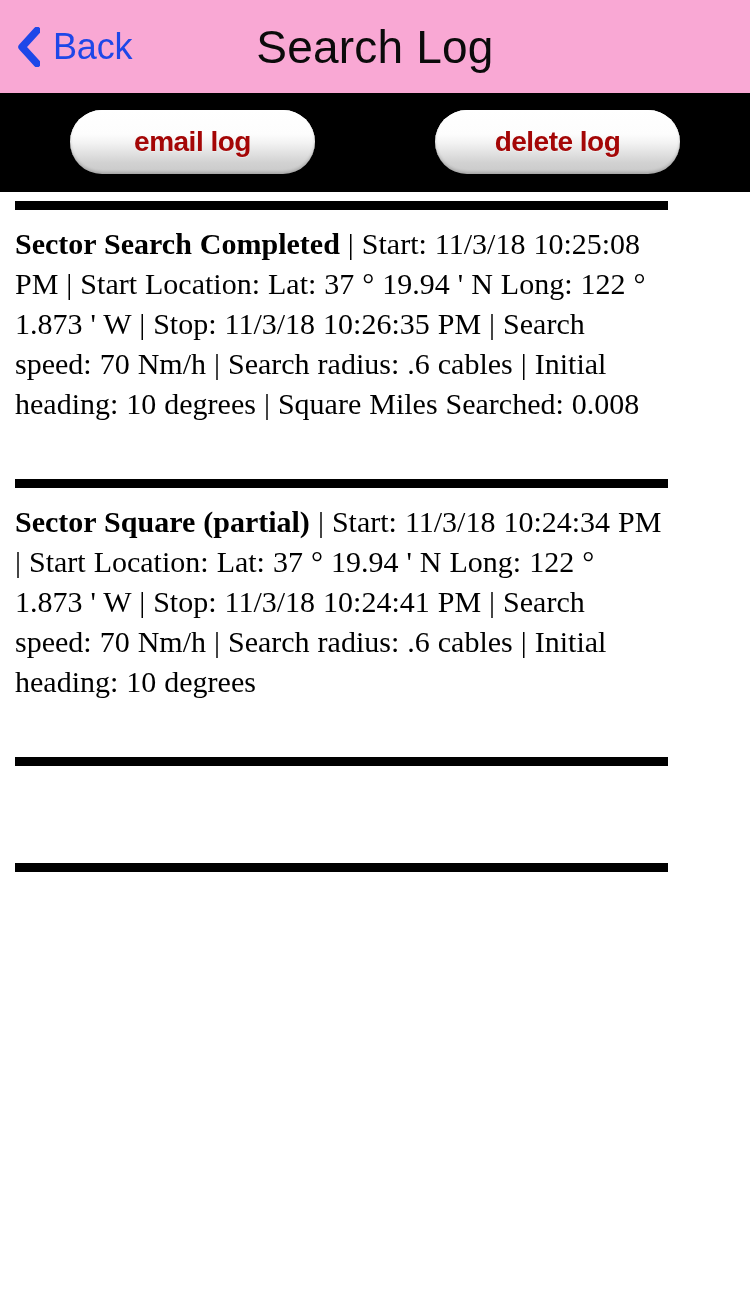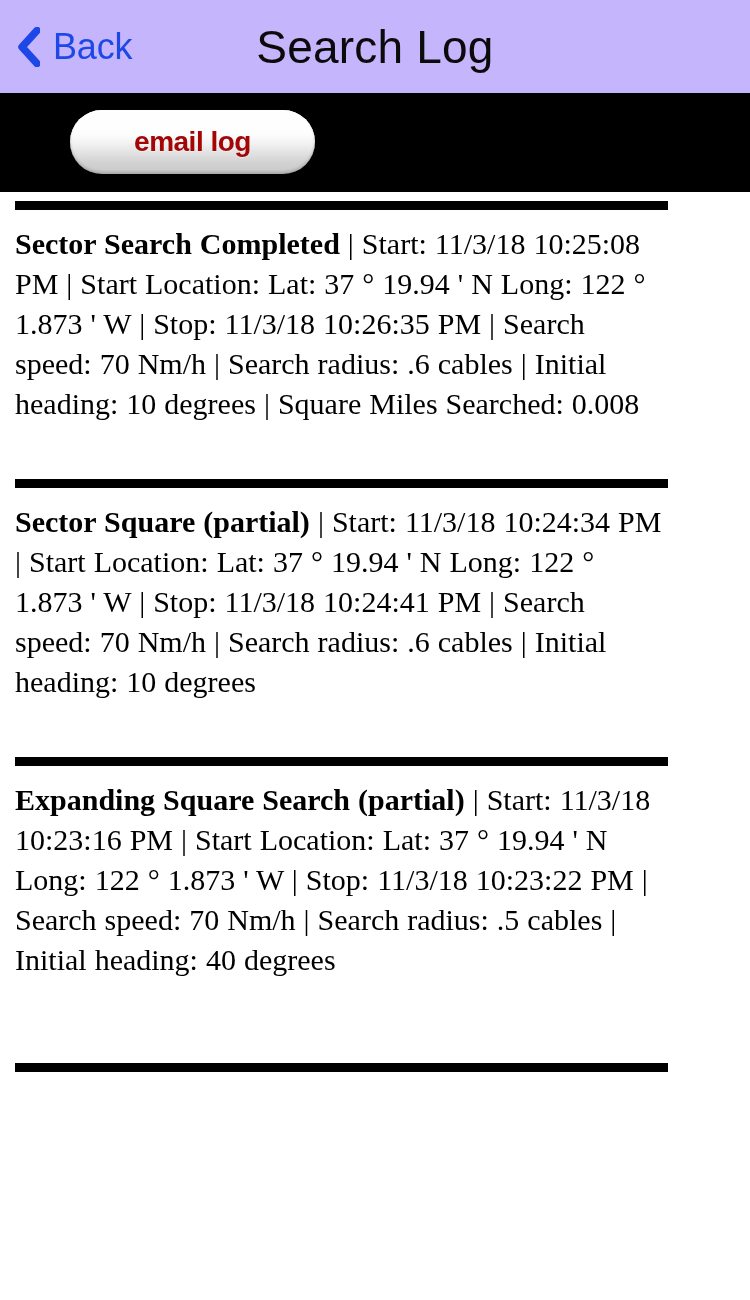--- a/index.html
+++ b/index.html
@@ -8,21 +8,21 @@
     width:750px; height:1300px;
     background:#ffffff;
     font-family:"Liberation Serif", "DejaVu Serif", serif;
     overflow:hidden;
   }
 
   
   .navbar{
     position:relative;
     height:93px;
-    background:#c4b5fd;
+    background:#f9a8d4;
     display:flex;
     align-items:center;
     width:750px;
   }
   .back-btn{
     display:flex;
     align-items:center;
     gap:13px;
     margin-left:14px;
     cursor:pointer;
@@ -128,38 +128,38 @@
         <path d="M23 3.5 L8 20 L23 36.5" fill="none" stroke="#1e47e8" stroke-width="7.5" stroke-linecap="round" stroke-linejoin="round"></path>
       </svg>
     </span>
     <span class="back-label">Back</span>
   </div>
   <div class="nav-title">Search Log</div>
 </div>
 
 <div class="toolbar">
   <button class="tb-btn" id="btn-email">email log</button>
+  <button class="tb-btn" id="btn-delete">delete log</button>
 </div>
 
 <div class="log-list">
 
   <div class="divider"></div>
   <div class="entry">
     <p><b>Sector Search Completed</b><span> | Start: 11/3/18 10:25:08 PM | Start Location: Lat: 37 ° 19.94 ' N Long: 122 ° 1.873 ' W | Stop: 11/3/18 10:26:35 PM | Search speed: 70 Nm/h | Search radius: .6 cables | Initial heading: 10 degrees | Square Miles Searched: 0.008</span></p>
   </div>
   <div class="entry-spacer"></div>
 
   <div class="divider"></div>
   <div class="entry">
     <p><b>Sector Square (partial)</b><span> | Start: 11/3/18 10:24:34 PM | Start Location: Lat: 37 ° 19.94 ' N Long: 122 ° 1.873 ' W | Stop: 11/3/18 10:24:41 PM | Search speed: 70 Nm/h | Search radius: .6 cables | Initial heading: 10 degrees</span></p>
   </div>
   <div class="entry-spacer"></div>
 
   <div class="divider"></div>
   <div class="entry">
-    <p><b>Expanding Square Search (partial)</b><span> | Start: 11/3/18 10:23:16 PM | Start Location: Lat: 37 ° 19.94 ' N Long: 122 ° 1.873 ' W | Stop: 11/3/18 10:23:22 PM | Search speed: 70 Nm/h | Search radius: .5 cables | Initial heading: 40 degrees</span></p>
     <div class="para-gap"></div>
   </div>
   <div class="entry-spacer small"></div>
 
   <div class="divider"></div>
 
 </div>
 
 </body></html>

